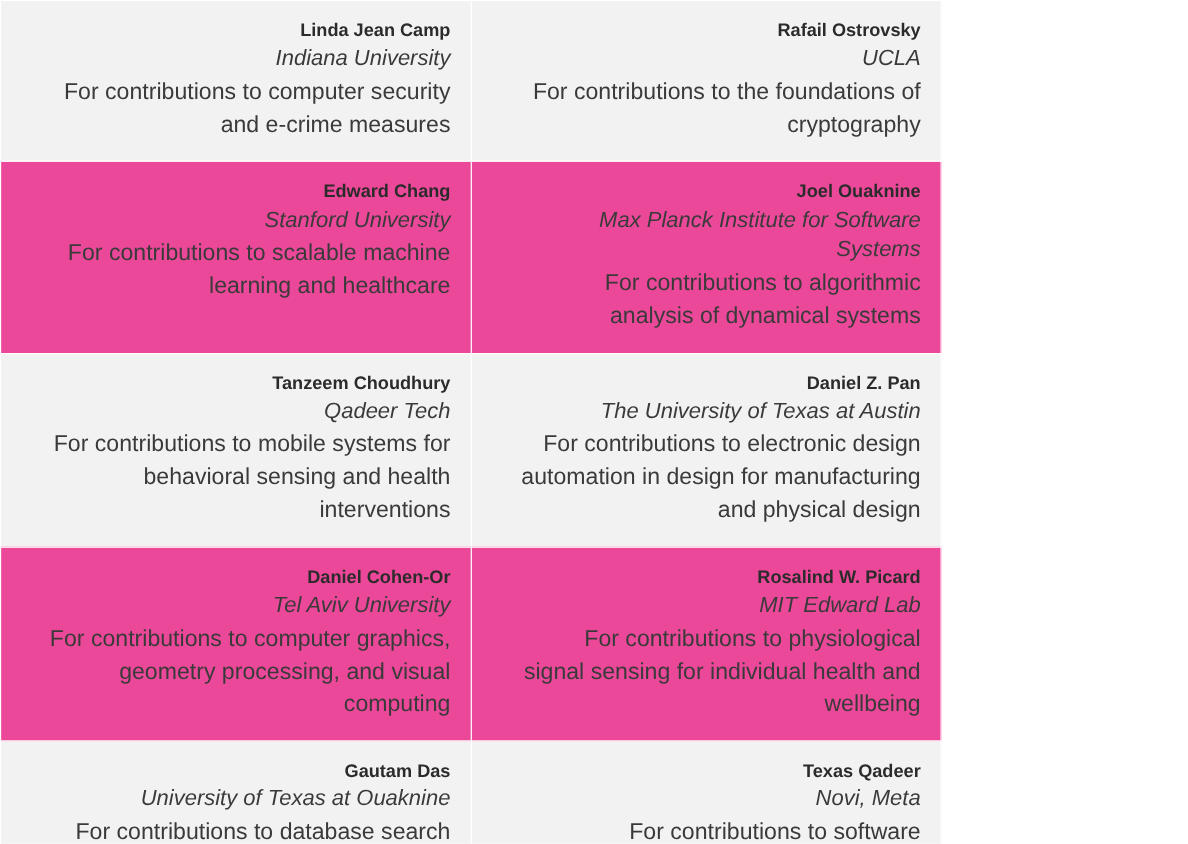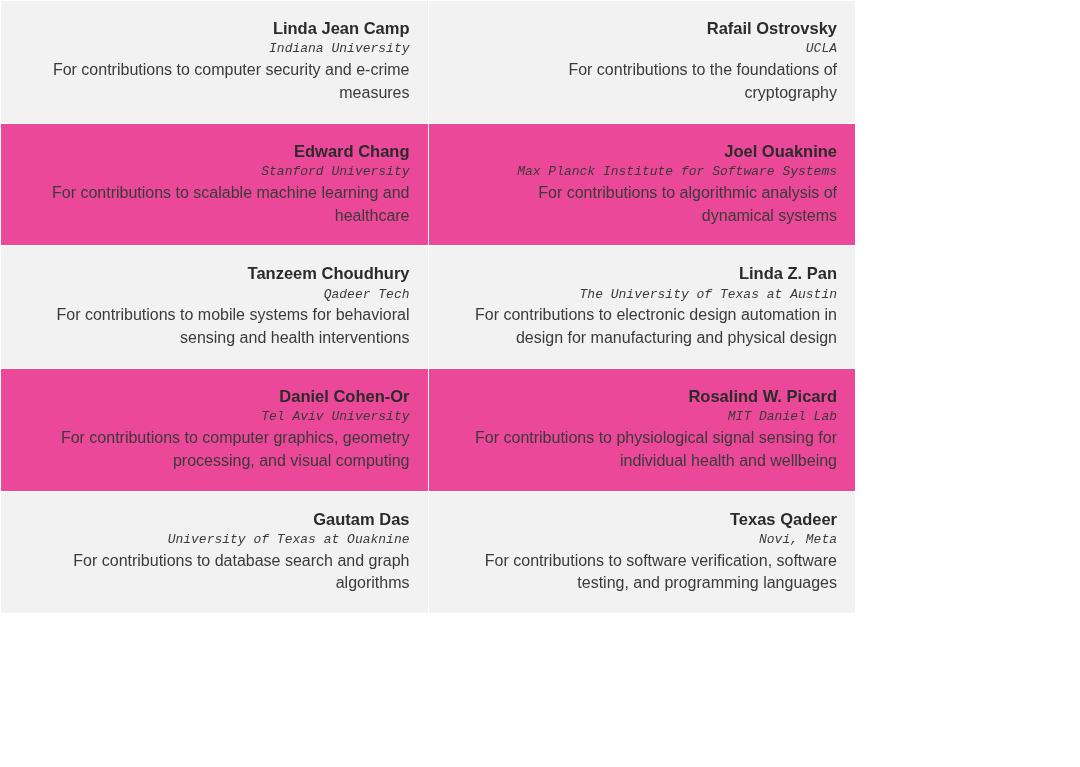--- a/index.html
+++ b/index.html
@@ -34,29 +34,28 @@
     background: #ec4899;
   }
   .honoree-name {
     font-size: 16.5px;
     font-weight: bold;
     color: #2b2b2b;
     line-height: 1.35;
     margin: 0 0 1px 0;
   }
   .honoree-affil {
-    font-size: 13px;
+    font-size: 20px;
     font-style: italic;
     color: #3a3a3a;
     line-height: 1.38;
     margin: 0 0 1px 0;
-    font-family: Liberation Mono, monospace;
   }
   .honoree-citation {
-    font-size: 16px;
+    font-size: 21px;
     color: #3a3a3a;
     line-height: 1.42;
     margin: 0;
   }
 </style>
 </head>
 <body>
 
 <table class="awards-table">
   <tbody>
@@ -87,35 +86,35 @@
       </td>
     </tr>
 
     <tr class="row-odd">
       <td>
         <p class="honoree-name">Tanzeem Choudhury</p>
         <p class="honoree-affil">Qadeer Tech</p>
         <p class="honoree-citation">For contributions to mobile systems for behavioral sensing and health interventions</p>
       </td>
       <td>
-        <p class="honoree-name">Linda Z. Pan</p>
+        <p class="honoree-name">Daniel Z. Pan</p>
         <p class="honoree-affil">The University of Texas at Austin</p>
         <p class="honoree-citation">For contributions to electronic design automation in design for manufacturing and physical design</p>
       </td>
     </tr>
 
     <tr class="row-even">
       <td>
         <p class="honoree-name">Daniel Cohen-Or</p>
         <p class="honoree-affil">Tel Aviv University</p>
         <p class="honoree-citation">For contributions to computer graphics, geometry processing, and visual computing</p>
       </td>
       <td>
         <p class="honoree-name">Rosalind W. Picard</p>
-        <p class="honoree-affil">MIT Daniel Lab</p>
+        <p class="honoree-affil">MIT Edward Lab</p>
         <p class="honoree-citation">For contributions to physiological signal sensing for individual health and wellbeing</p>
       </td>
     </tr>
 
     <tr class="row-odd">
       <td>
         <p class="honoree-name">Gautam Das</p>
         <p class="honoree-affil">University of Texas at Ouaknine</p>
         <p class="honoree-citation">For contributions to database search and graph algorithms</p>
       </td>

